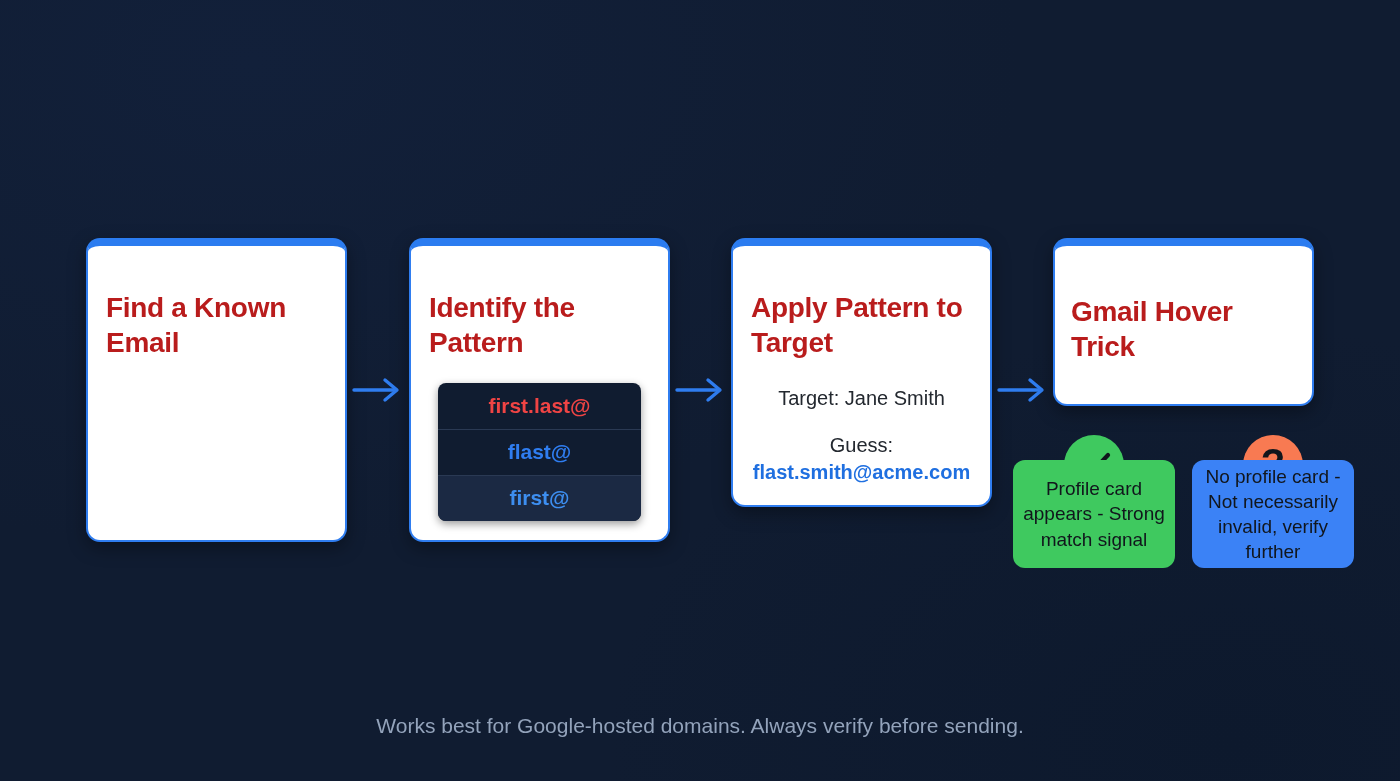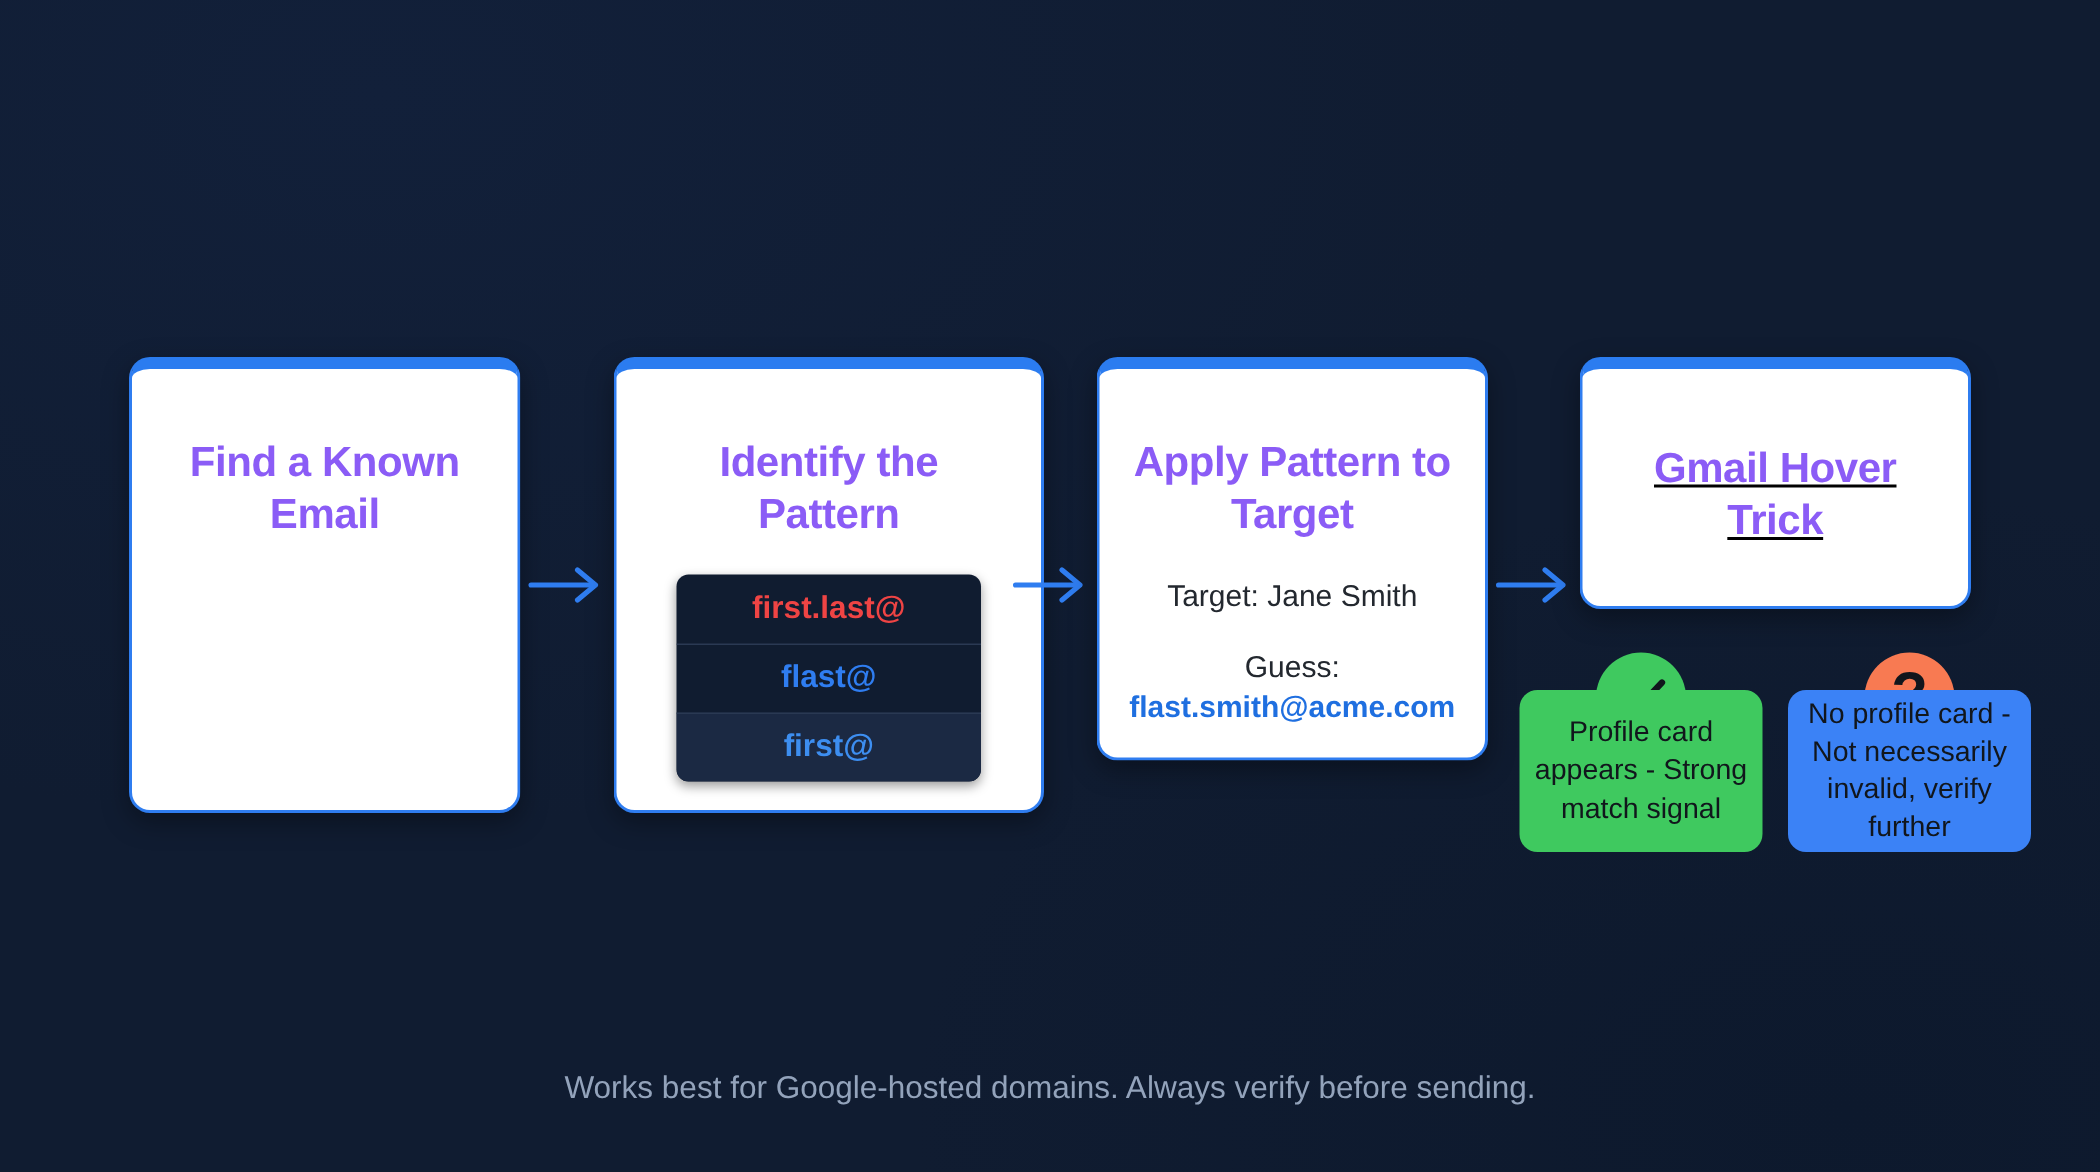--- a/index.html
+++ b/index.html
@@ -24,45 +24,44 @@
     border:2px solid #2f7df0;
     border-radius:14px;
     border-top:8px solid #2b7cf0;
     box-shadow:0 6px 18px rgba(0,0,0,0.35);
     display:flex;
     flex-direction:column;
     align-items:center;
     overflow:hidden;
   }
   .card-title {
-    color:#8b5cf6;
+    color:#b91c1c;
     font-size:28px;
     font-weight:bold;
     line-height:1.26;
-    text-align:center;
     letter-spacing:-0.3px;
   }
   .card-body {
     color:#515a66;
     font-size:19px;
     line-height:1.35;
     text-align:center;
   }
 
   #card-1 { left:86px;  top:238px; width:261px; height:304px; padding:26px 18px 0; }
   #card-1 .card-title { margin-top:18px; }
   #card-1 .card-body  { margin-top:26px; }
 
-  #card-2 { left:409px; top:238px; width:287px; height:304px; padding:26px 18px 0; }
+  #card-2 { left:409px; top:238px; width:261px; height:304px; padding:26px 18px 0; }
   #card-2 .card-title { margin-top:18px; }
 
   #card-3 { left:731px; top:238px; width:261px; height:269px; padding:26px 18px 0; }
   #card-3 .card-title { margin-top:18px; }
 
-  #card-4 { left:1053px; top:238px; width:261px; height:168px; padding:26px 34px 0;text-decoration:underline; }
+  #card-4 { left:1053px; top:238px; width:261px; height:168px; padding:26px 16px 0; }
   #card-4 .card-title { margin-top:22px; }
 
   .target-line {
     margin-top:26px;
     color:#23282f;
     font-size:20px;
     text-align:center;
   }
   .guess-label {
     margin-top:24px;

